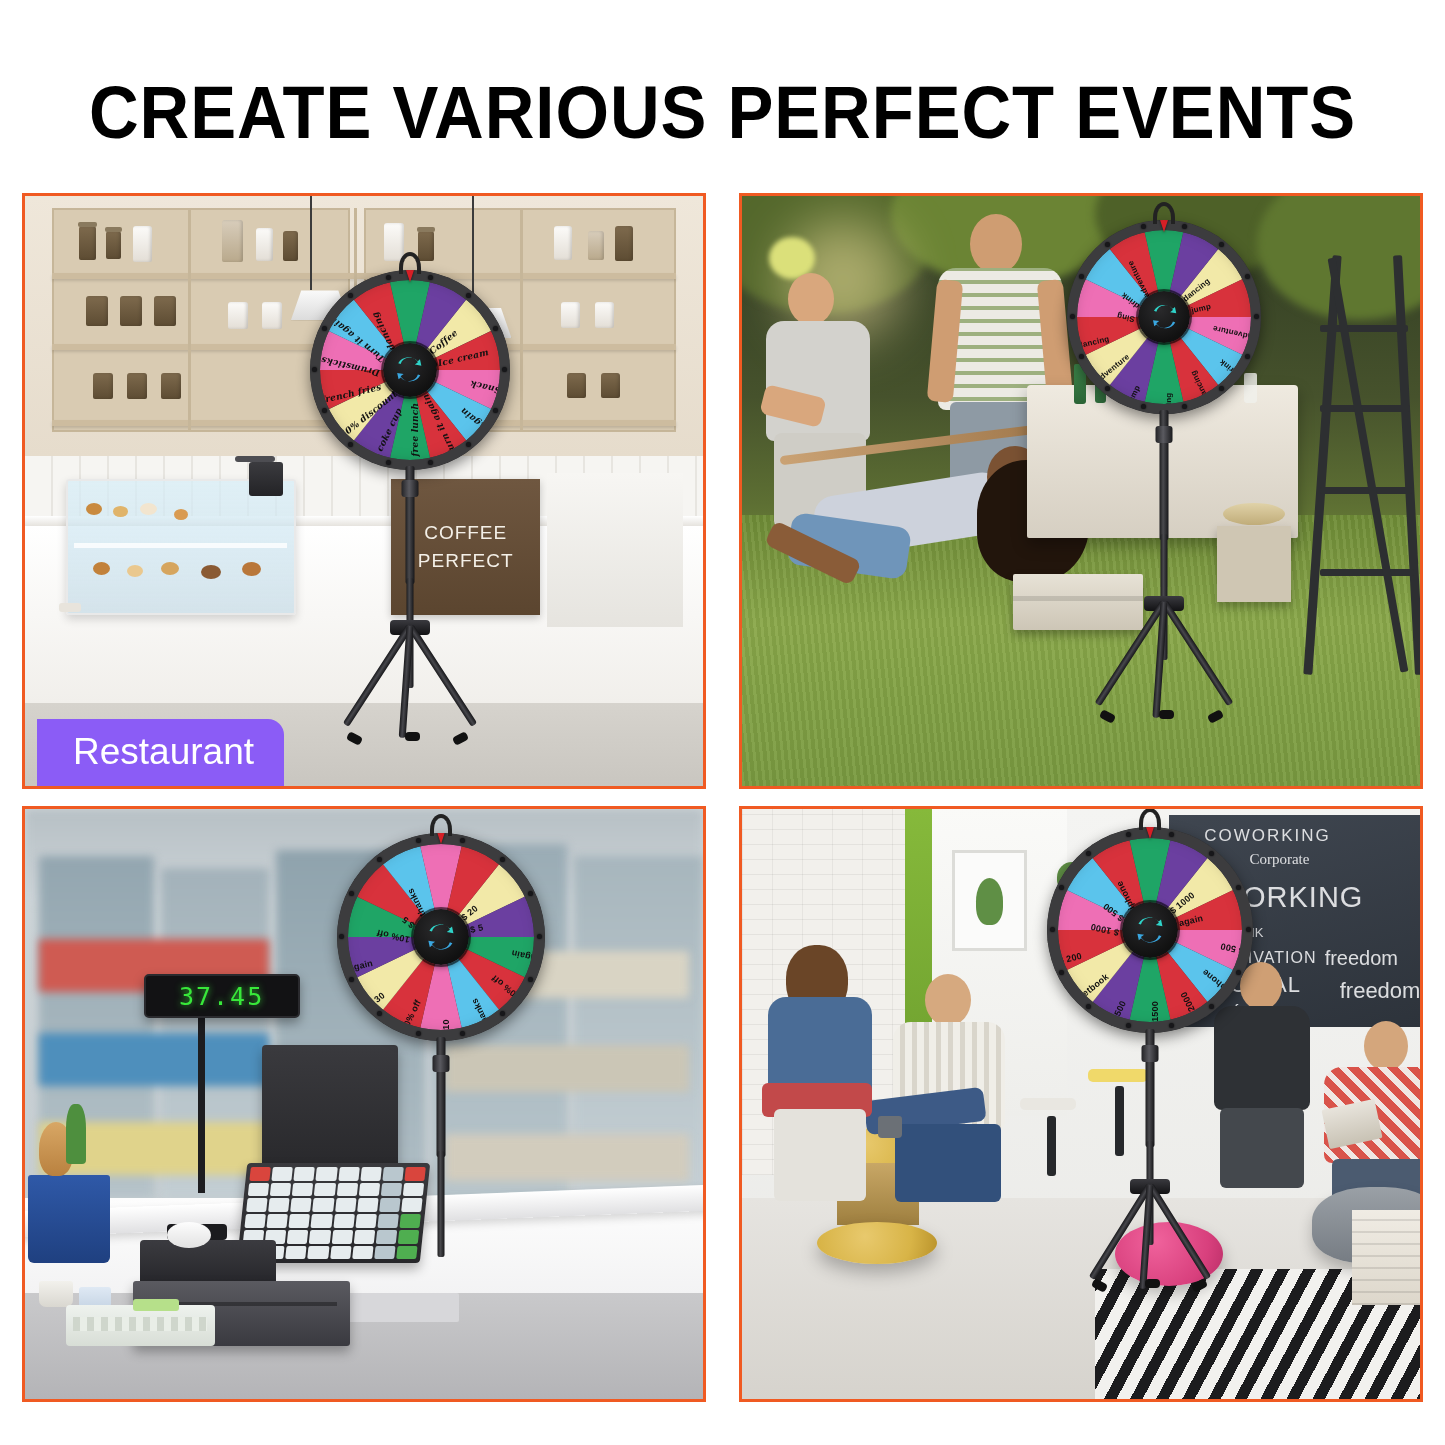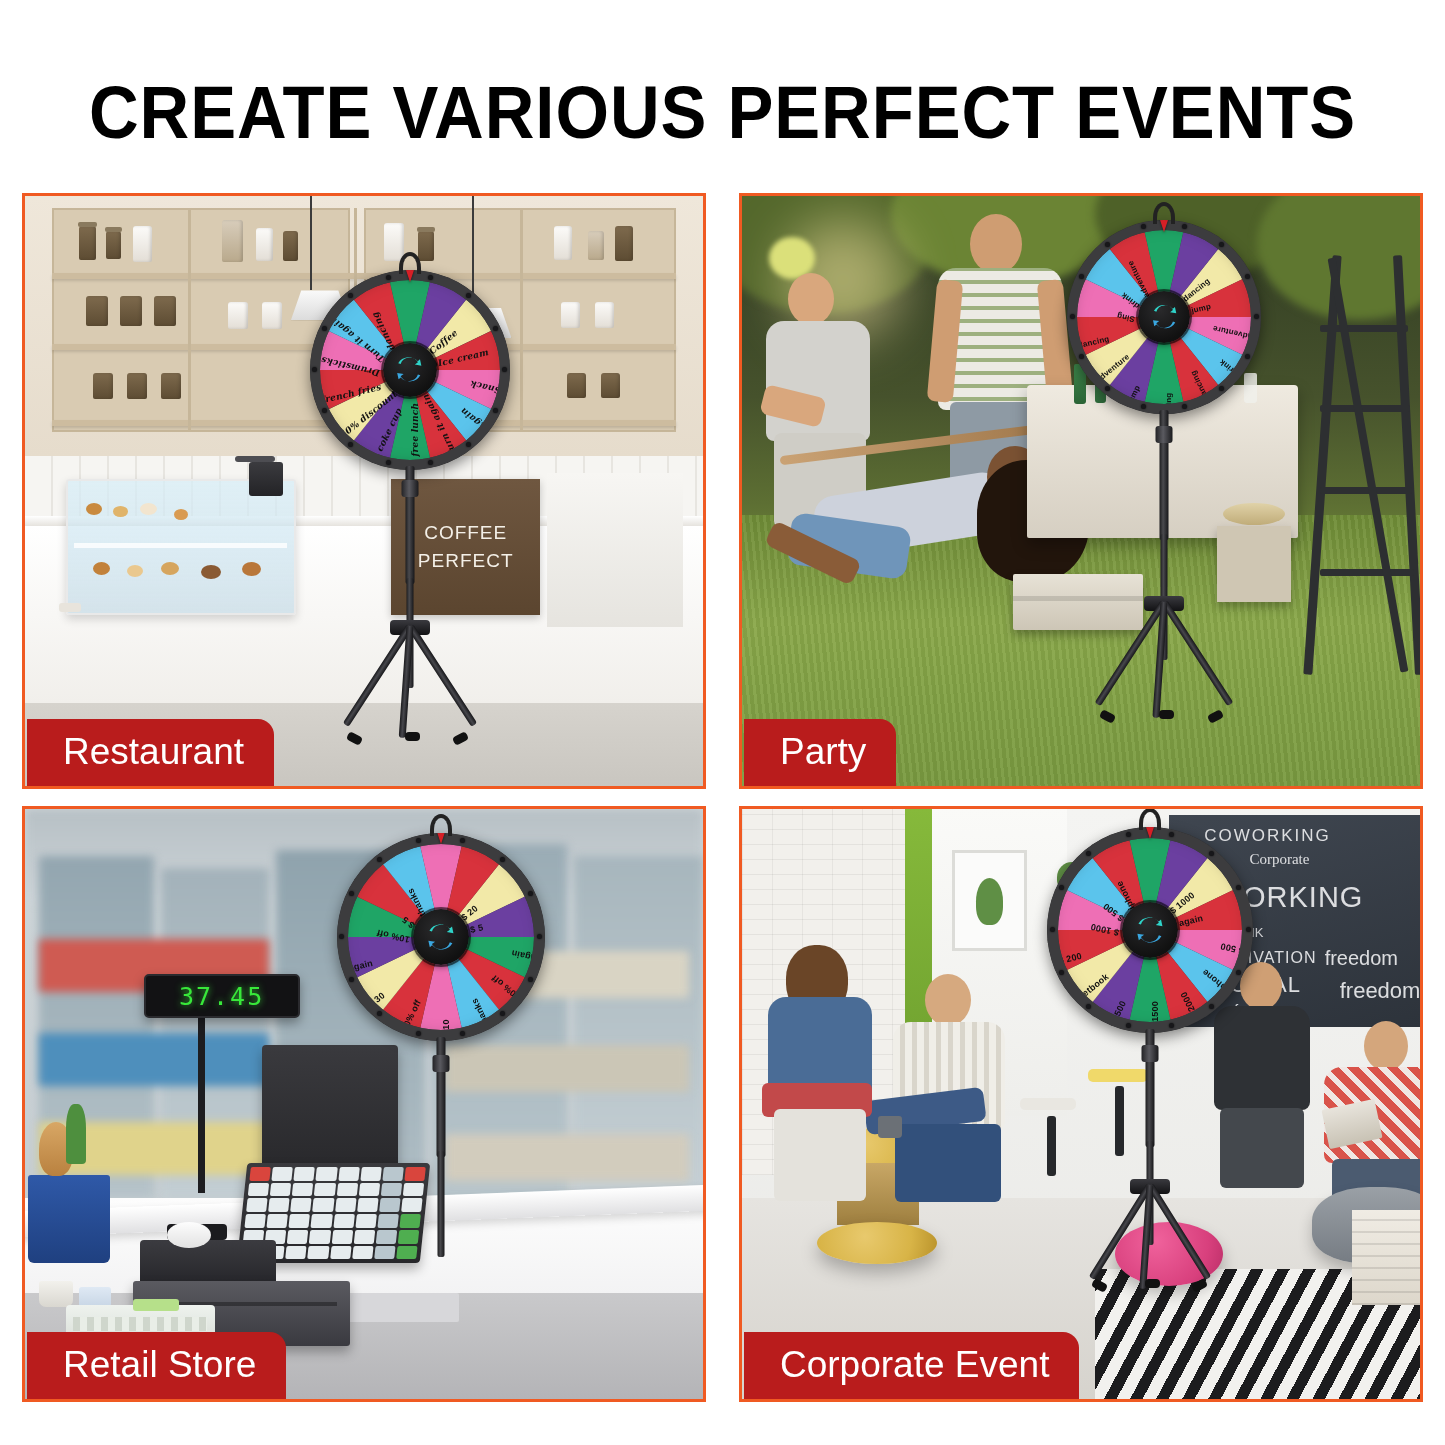--- a/index.html
+++ b/index.html
@@ -39,22 +39,22 @@
     position: relative;
     border: 3px solid #F05A22;
     overflow: hidden;
   }
 
   .scene { position: absolute; inset: 0; overflow: hidden; }
 
   
   .badge {
     position: absolute;
-    left: 2px; bottom: 0;
-    background: #b91c1c;
+    left: 12px; bottom: 0;
+    background: #8b5cf6;
     color: #ffffff;
     font-size: 37px;
     line-height: 1;
     padding: 14px 30px 16px 36px;
     border-top-right-radius: 16px;
     z-index: 40;
     white-space: nowrap;
   }
 
   
@@ -630,21 +630,20 @@
           <div class="spider" style="top:186px;"></div>
           <div class="leg" style="height:122px;transform:translateX(-50%) rotate(33deg);top:192px;"></div>
           <div class="leg" style="height:122px;transform:translateX(-50%) rotate(-33deg);top:192px;"></div>
           <div class="leg" style="height:116px;transform:translateX(-50%) rotate(4deg);top:192px;"></div>
           <div class="foot" style="left:11px;top:302px;transform:rotate(28deg);"></div>
           <div class="foot" style="left:119px;top:302px;transform:rotate(-28deg);"></div>
           <div class="foot" style="left:70px;top:300px;"></div>
         </div>
       </div>
     </div>
-    <div class="badge">Party</div>
   </div>
 
   <div class="panel">
     <div class="scene">
       <div class="s-bg"></div>
       <div class="s-aisle blur4" style="left:0;top:0;width:100%;height:16%;background:linear-gradient(180deg,#b7c0c5,#cdd4d8);"></div>
       <div class="s-aisle blur4" style="left:2%;top:8%;width:17%;height:58%;background:linear-gradient(180deg,#93a6b0,#b6c3c9);"></div>
       <div class="s-aisle blur4" style="left:20%;top:10%;width:16%;height:56%;background:linear-gradient(180deg,#a3b2ba,#c3ced3);"></div>
       <div class="s-aisle blur4" style="left:37%;top:7%;width:22%;height:60%;background:linear-gradient(180deg,#8fa3ad,#b0bec5);"></div>
       <div class="s-aisle blur4" style="left:60%;top:6%;width:20%;height:62%;background:linear-gradient(180deg,#9aacb5,#bac7cd);"></div>
@@ -816,21 +815,20 @@
             <div class="bolt" style="left: 39.7745px; top: 24.0987px;"></div>
             <div class="bolt" style="left: 79.4704px; top: 4.98214px;"></div>
           </div>
         <div class="stand" style="top:204px;height:220px;width:130px;">
           <div class="pole" style="top:0;height:120px;"></div>
           <div class="collar" style="top:18px;"></div>
           <div class="pole thin" style="top:114px;height:106px;"></div>
         </div>
       </div>
     </div>
-    <div class="badge">Retail Store</div>
   </div>
 
   <div class="panel">
     <div class="scene">
       <div class="c-wall"></div>
       <div class="c-brick" style="left:0;top:0;width:26%;height:62%;"></div>
       <div class="c-green" style="left:24%;top:0;width:4%;height:46%;"></div>
       <div style="position:absolute;left:28%;top:0;width:20%;height:52%;background:linear-gradient(180deg,#fafaf8,#eeeeeb);"></div>
 
       <div class="c-frame" style="left:31%;top:7%;width:11%;height:17%;">
@@ -991,16 +989,15 @@
           <div class="spider" style="top:150px;"></div>
           <div class="leg" style="height:110px;transform:translateX(-50%) rotate(32deg);top:156px;"></div>
           <div class="leg" style="height:110px;transform:translateX(-50%) rotate(-32deg);top:156px;"></div>
           <div class="leg" style="height:104px;transform:translateX(-50%) rotate(4deg);top:156px;"></div>
           <div class="foot" style="left:12px;top:252px;transform:rotate(28deg);"></div>
           <div class="foot" style="left:112px;top:252px;transform:rotate(-28deg);"></div>
           <div class="foot" style="left:65px;top:250px;"></div>
         </div>
       </div>
     </div>
-    <div class="badge">Corporate Event</div>
   </div>
 
 </div>
 
 </body></html>

